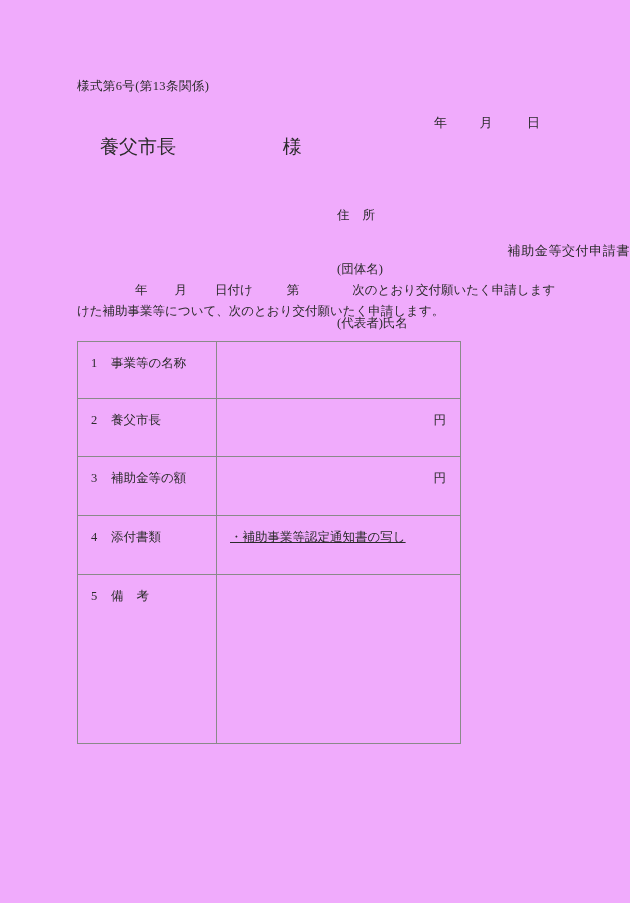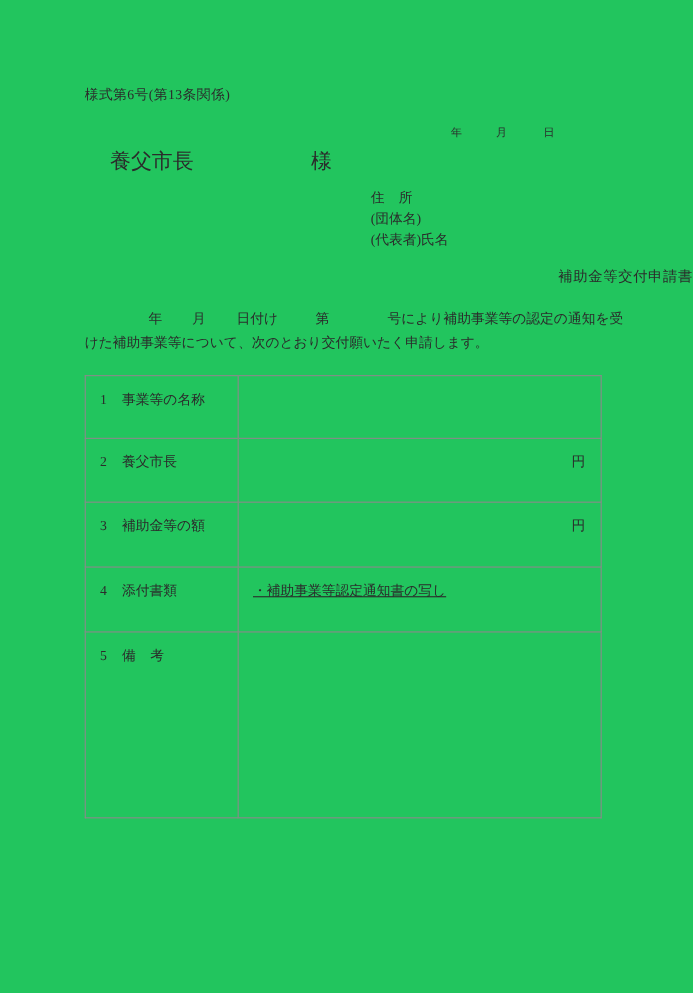--- a/index.html
+++ b/index.html
@@ -14,39 +14,39 @@
     font-family: "Liberation Serif", "DejaVu Serif", serif;
     color: #2b2b2b;
     position: relative;
     overflow: hidden;
     -webkit-font-smoothing: antialiased;
   }
 
   .page {
     position: absolute;
     inset: 0;
-    background: #22c55e;
+    background: #f0abfc;
   }
 
   
   .form-number {
     position: absolute;
     left: 77px;
     top: 78px;
     font-size: 12.5px;
     letter-spacing: 0.4px;
     white-space: nowrap;
   }
 
   
   .date-line {
     position: absolute;
-    left: 410px;
+    left: 434px;
     top: 114px;
-    font-size: 10px;
+    font-size: 13px;
     white-space: nowrap;
   }
   .date-line .seg {
     display: inline-block;
   }
   .date-line .gap-sm { display: inline-block; width: 26px; }
   .date-line .gap-md { display: inline-block; width: 28px; }
 
   
   .addressee-row {
@@ -68,20 +68,21 @@
   .applicant-block {
     position: absolute;
     left: 337px;
     top: 171px;
     font-size: 12.5px;
     line-height: 19px;
     white-space: nowrap;
   }
   .applicant-block .line {
     display: block;
+    margin-top: 35px;
   }
   .applicant-block .wide-gap {
     display: inline-block;
     width: 13px;
   }
 
   
   .doc-title {
     position: absolute;
     left: 0;
@@ -113,21 +114,21 @@
   .blank-a { display: inline-block; width: 27px; }
   .blank-b { display: inline-block; width: 28px; }
   .blank-c { display: inline-block; width: 34px; }
   .blank-d { display: inline-block; width: 53px; }
 
   
   .form-table {
     position: absolute;
     left: 77px;
     top: 341px;
-    width: 470px;
+    width: 384px;
     border-collapse: collapse;
     table-layout: fixed;
   }
   .form-table td {
     border: 1px solid #8a8a8a;
     padding: 0;
     vertical-align: top;
     font-size: 12.5px;
   }
   .form-table td.label-cell {
@@ -190,21 +191,21 @@
     <span class="line">
       <span>住</span><span class="wide-gap"></span><span>所</span>
     </span>
     <span class="line">(団体名)</span>
     <span class="line">(代表者)氏名</span>
   </div>
 
   <div class="doc-title">補助金等交付申請書</div>
 
   <div class="body-paragraph">
-    <span class="line1"><span class="blank-indent"></span><span>年</span><span class="blank-a"></span><span>月</span><span class="blank-b"></span><span>日付け</span><span class="blank-c"></span><span>第</span><span class="blank-d"></span><span>号により補助事業等の認定の通知を受</span></span>
+    <span class="line1"><span class="blank-indent"></span><span>年</span><span class="blank-a"></span><span>月</span><span class="blank-b"></span><span>日付け</span><span class="blank-c"></span><span>第</span><span class="blank-d"></span><span>次のとおり交付願いたく申請します</span></span>
     <span class="line2">けた補助事業等について、次のとおり交付願いたく申請します。</span>
   </div>
 
   <table class="form-table">
     <tbody>
       <tr class="row-h-name">
         <td class="label-cell">
           <span class="label-num">1</span><span class="label-text">事業等の名称</span>
         </td>
         <td class="value-cell"></td>

